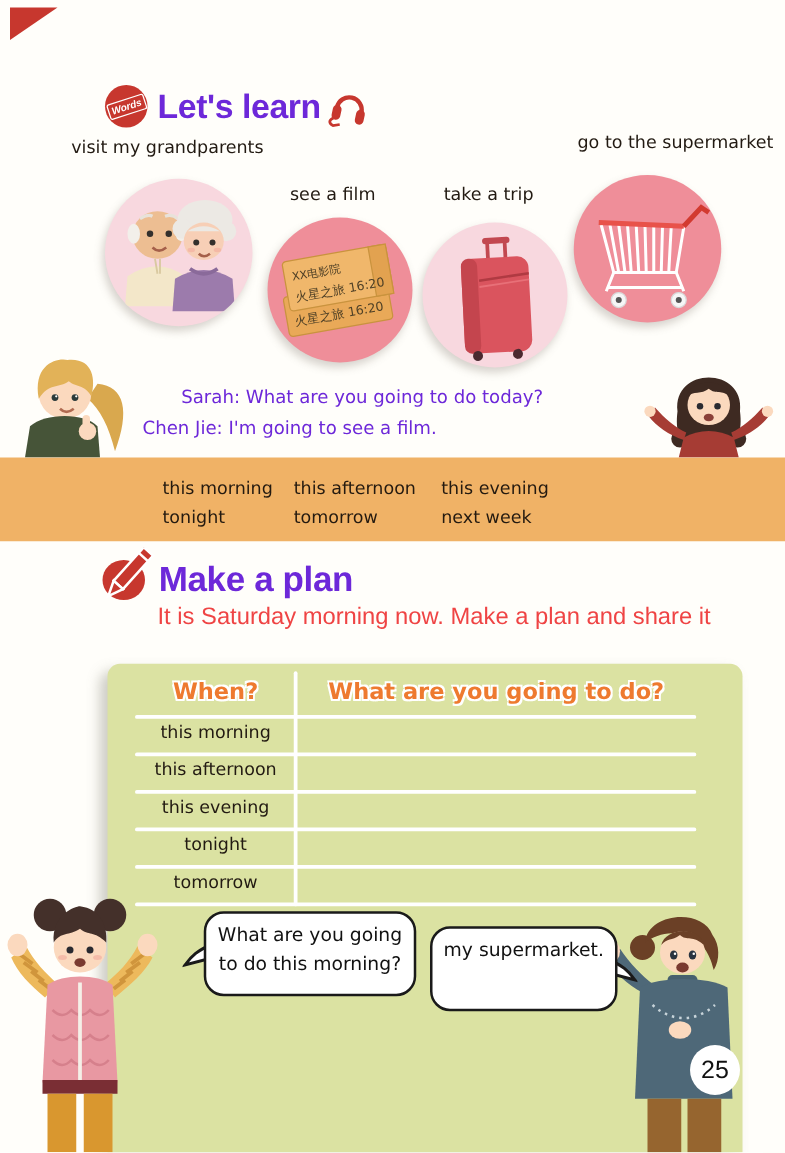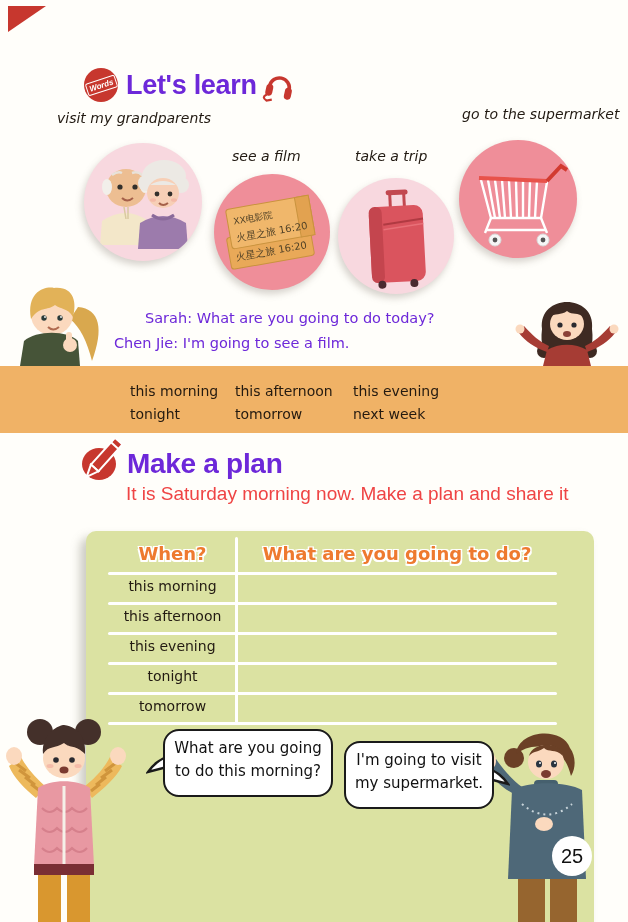--- a/index.html
+++ b/index.html
@@ -8,21 +8,21 @@
   }
   html,body{margin:0;padding:0;background:#fff;}
   .page{position:relative;width:628px;height:922px;background:#FFFEFA;overflow:hidden;
         font-family:"DejaVu Sans",sans-serif;color:var(--ink);}
   .abs{position:absolute;}
   .title{font-family:"Liberation Sans",sans-serif;font-weight:bold;font-size:27px;color:#6d28d9;letter-spacing:-.3px;}
   .corner-tri{left:8px;top:6px;width:0;height:0;border-top:26px solid var(--accent-red);border-right:38px solid transparent;}
   .badge{width:34px;height:34px;border-radius:50%;background:var(--accent-red);display:flex;align-items:center;justify-content:center;}
   .badge-inner{transform:rotate(-18deg);border:1.5px solid #fff;border-radius:2px;padding:1px 2px;
                color:#fff;font-style:italic;font-weight:bold;font-size:8px;font-family:"Liberation Sans",sans-serif;}
-  .vocab-label{font-size:14px;color:#221a12;white-space:nowrap;font-style:italic;}
+  .vocab-label{font-size:14px;color:#221a12;white-space:nowrap;}
   .circle{border-radius:50%;overflow:hidden;box-shadow:-2px 4px 7px rgba(120,110,100,.30);}
   .c-light{background:var(--pink-light);} .c-dark{background:var(--pink-dark);}
   .dialogue-line{font-size:14.5px;color:#6d28d9;white-space:nowrap;}
   .banner{left:0;top:366px;width:628px;height:67px;background:var(--banner-orange);}
   .banner span{position:absolute;font-size:14px;color:#241a10;white-space:nowrap;}
   .instr{font-family:"Liberation Sans",sans-serif;font-size:19px;color:#ef4444;white-space:nowrap;}
   .panel{left:86px;top:531px;width:508px;height:391px;background:var(--panel-green);
          border-radius:10px 10px 0 0;box-shadow:-6px 6px 10px rgba(110,110,95,.35);}
   .th{position:absolute;font-weight:bold;font-size:18px;color:var(--header-orange);white-space:nowrap;
       text-shadow:1.5px 1.5px 0 #fff,-1.5px 1.5px 0 #fff,1.5px -1.5px 0 #fff,-1.5px -1.5px 0 #fff,0 2px 0 #fff;}
@@ -260,19 +260,18 @@
     <path d="M25,3 C12,8 7,13 2,20 L25,14 Z" fill="#fff" stroke="#1a1a1a" stroke-width="2.4"></path>
   </svg>
   <div class="abs bubble" style="left:163px;top:729px;width:166px;height:58px;">
     <div>What are you going</div>
     <div>to do this morning?</div>
   </div>
   <svg class="abs tail" style="left:484px;top:764px;" width="26" height="24" viewBox="0 0 26 24">
     <path d="M1,3 C14,8 19,13 24,20 L1,14 Z" fill="#fff" stroke="#1a1a1a" stroke-width="2.4"></path>
   </svg>
   <div class="abs bubble" style="left:344px;top:741px;width:146px;height:58px;">
-    <div>I'm going to visit</div>
     <div>my supermarket.</div>
   </div>
 
   <div class="abs pagenum">25</div>
 
 </div>
 
 </body></html>

